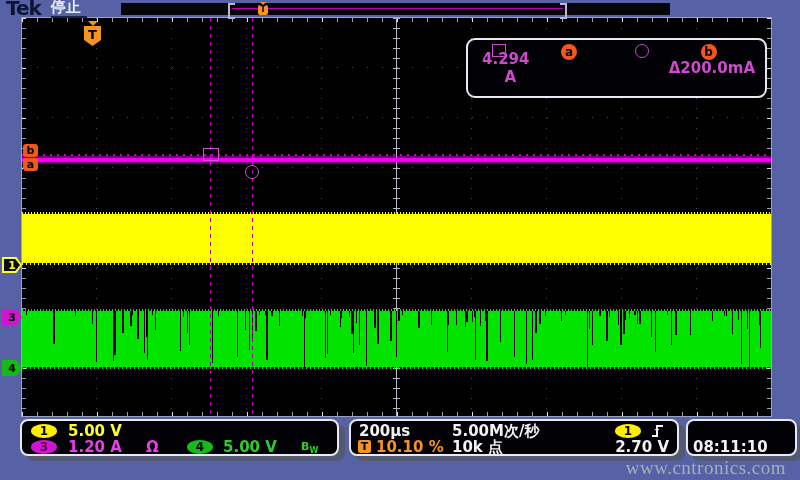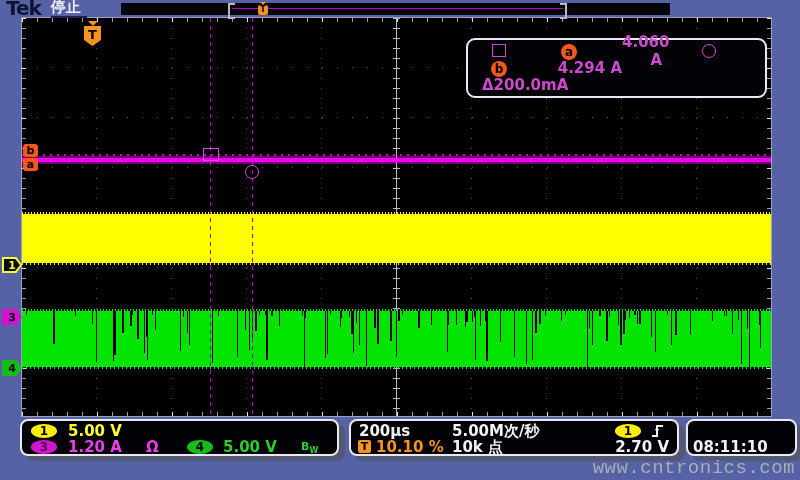--- a/index.html
+++ b/index.html
@@ -89,21 +89,21 @@
   .b1{background:#ffee00;} .b3{background:#cf16cf;color:#5a005a;} .b4{background:#17bb17;}
   .t1{color:var(--ch1-text,#ffff2e);} .t3{color:var(--ch3-text,#e93fe9);} .t4{color:var(--ch4-text,#2ecc2e);}
   .whitetxt{color:var(--white,#f2f2f6);} .orangetxt{color:var(--orange,#f79321);}
   .fs15{font-size:15px;}
   .tbadge{width:13px;height:13px;background:var(--orange,#f79321);border-radius:2px;color:#000;
     font-size:11px;text-align:center;line-height:13px;}
   .bw{font-size:11px;color:var(--ch4-text,#2ecc2e);}
   .bw i{font-style:normal;font-size:8px;vertical-align:sub;}
   .slope-icon{position:absolute;}
   
-  .watermark{position:absolute;right:5px;bottom:1px;z-index:50;font-family:Liberation Mono, monospace;
+  .watermark{position:absolute;right:14px;bottom:1px;z-index:50;font-family:Liberation Serif, serif;
     font-size:19px;color:rgba(168,185,180,.92);letter-spacing:.5px;}
 </style>
 </head>
 <body>
 
 <div class="screen">
 
   <div class="titlebar">
     <span class="tek-logo">Tek</span>
     <span class="acq-status">停止</span>
@@ -276,21 +276,20 @@
 
   <div class="ch-marker" style="top:257px;background:#ffff2e">
     <span class="inner" style="color:#ffff2e">1</span>
   </div>
   <div class="ch-marker solid" style="top:309px;background:#cf16cf">3</div>
   <div class="ch-marker solid" style="top:360px;background:#17bb17">4</div>
 
   <div class="cursor-box">
     <span class="sym square"></span>
     <span class="abwrap"><span class="ab">a</span></span>
-    <span class="cval">4.060 A</span>
 
     <span class="sym circle"></span>
     <span class="abwrap"><span class="ab">b</span></span>
     <span class="cval">4.294 A</span>
 
     <span></span>
     <span></span>
     <span class="cval">Δ200.0mA</span>
   </div>
 

